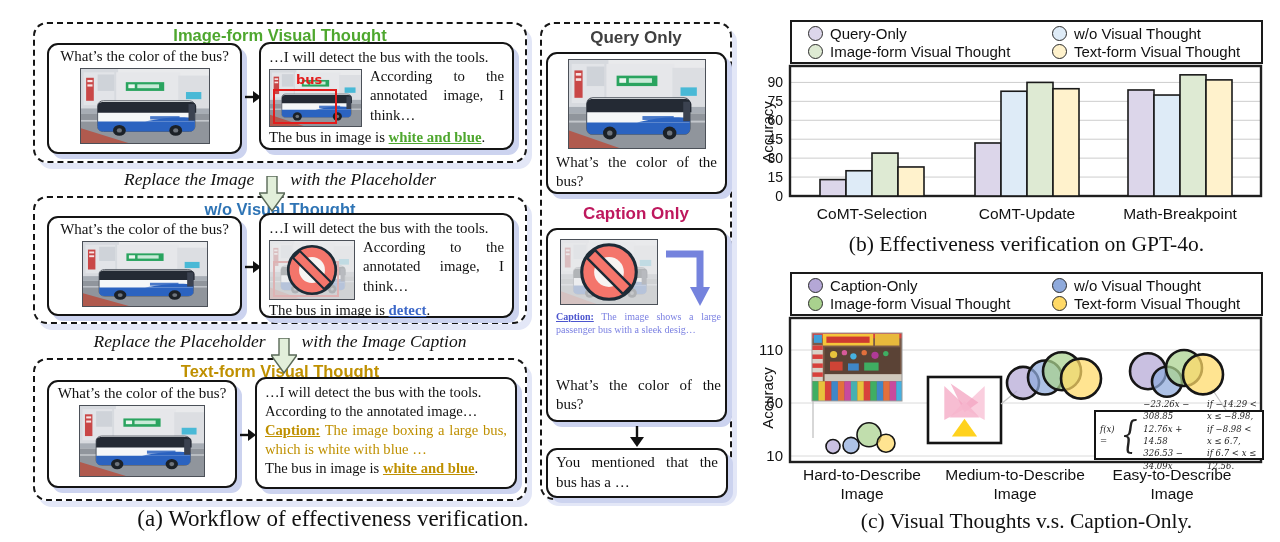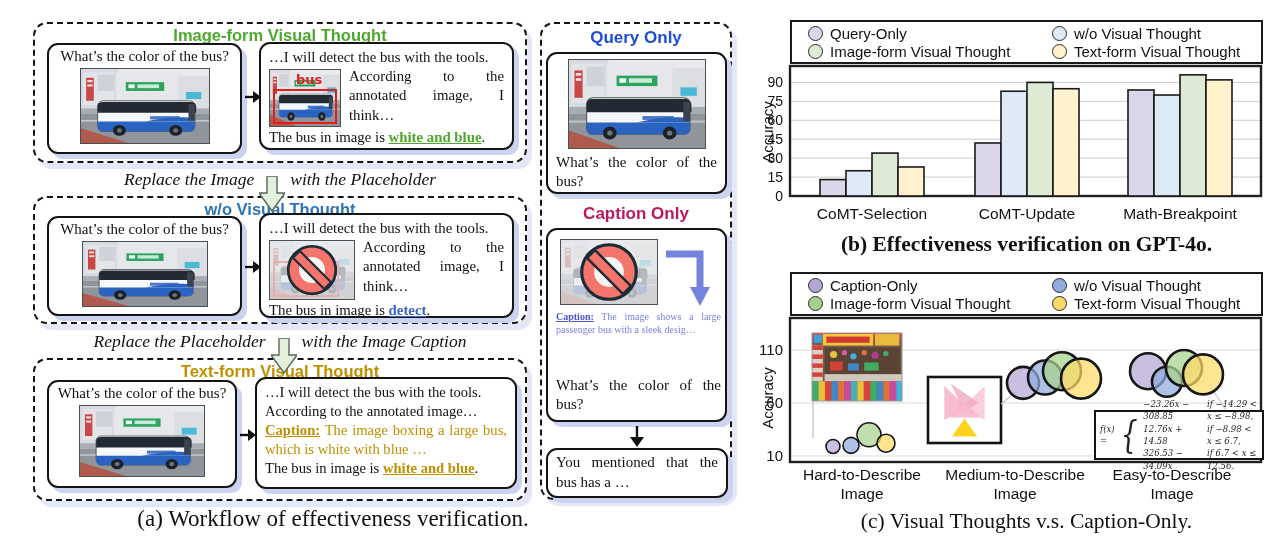--- a/index.html
+++ b/index.html
@@ -148,21 +148,21 @@
       </svg>
   </div>
 </div>
 <svg class="h-arrow" style="left:245px;top:90px;" width="16" height="14">
   <line x1="0" y1="7" x2="9" y2="7" stroke="#111" stroke-width="2.4"></line>
   <polygon points="8,1 16,7 8,13" fill="#111"></polygon>
 </svg>
 <div class="round-box" style="left:259px;top:42px;width:255px;height:108px;">
   <div class="r-body">
     <div class="rline first">…I will detect the bus with the tools.</div>
-    <div class="thumb" style="width:72px;height:58px;">
+    <div class="thumb" style="width:93px;height:58px;">
       <svg class="scene" viewBox="0 0 200 135" preserveAspectRatio="none">
           <use href="#bus-scene"></use>
         </svg>
       <div class="bbox" style="left:3px;top:19px;width:64px;height:35px;"></div>
       <div class="bbox-label" style="left:26px;top:3px;">bus</div>
     </div>
     <div class="rline">According to the annotated image, I think…</div>
     <div class="answer-line"><span>The bus in image is </span><span class="hl" style="color: rgb(78, 167, 46);">white and blue</span><span>.</span></div>
   </div>
 </div>
@@ -237,21 +237,21 @@
     <div class="rline first">…I will detect the bus with the tools.</div>
     <div class="rline first">According to the annotated image…</div>
     <div class="rline"><span class="hl" style="color: rgb(191, 144, 0);">Caption:</span><span style="color: rgb(191, 144, 0);"> The image boxing a large bus, which is white with blue …</span></div>
     <div class="answer-line"><span>The bus in image is </span><span class="hl" style="color: rgb(191, 144, 0);">white and blue</span><span>.</span></div>
   </div>
 </div>
 
 <div class="caption-serif" style="left:33px;top:506px;width:600px;font-size:23px;">(a) Workflow of effectiveness verification.</div>
 
 <div class="dashed-box" style="left:540px;top:22px;width:192px;height:478px;">
-  <div class="mid-title" style="top: 4px; color: #1d4ed8;">Query Only</div>
+  <div class="mid-title" style="top: 4px; color: #404040;">Query Only</div>
   <div class="round-box" style="left:4px;top:28px;width:181px;height:142px;">
     <div class="bus-frame" style="width:138px;height:90px;margin-top:5px;">
       <svg viewBox="0 0 200 135" preserveAspectRatio="none">
           <use href="#bus-scene"></use>
         </svg>
     </div>
     <div style="font-size:15px;text-align:justify;margin:4px 8px 0;line-height:1.25;">What’s the color of the bus?</div>
   </div>
 
   <div class="mid-title" style="top: 180px; color: #be185d;">Caption Only</div>
@@ -328,21 +328,21 @@
     <rect x="245" y="29.242718446601927" width="26" height="104.75728155339807" fill="#DEEBF7" stroke="#1a1a1a" stroke-width="1.6"></rect>
     <rect x="271" y="20.40776699029125" width="26" height="113.59223300970875" fill="#DEEAD3" stroke="#1a1a1a" stroke-width="1.6"></rect>
     <rect x="297" y="26.718446601941736" width="26" height="107.28155339805826" fill="#FFF2CC" stroke="#1a1a1a" stroke-width="1.6"></rect>
     <text x="271" y="157" text-anchor="middle" font-size="15.5" font-family="&quot;Liberation Sans&quot;, sans-serif" fill="#111">CoMT-Update</text>
     <rect x="372" y="27.98058252427184" width="26" height="106.01941747572816" fill="#DCD6EA" stroke="#1a1a1a" stroke-width="1.6"></rect>
     <rect x="398" y="33.02912621359222" width="26" height="100.97087378640778" fill="#DEEBF7" stroke="#1a1a1a" stroke-width="1.6"></rect>
     <rect x="424" y="12.834951456310677" width="26" height="121.16504854368932" fill="#DEEAD3" stroke="#1a1a1a" stroke-width="1.6"></rect>
     <rect x="450" y="17.88349514563106" width="26" height="116.11650485436894" fill="#FFF2CC" stroke="#1a1a1a" stroke-width="1.6"></rect>
     <text x="424" y="157" text-anchor="middle" font-size="15.5" font-family="&quot;Liberation Sans&quot;, sans-serif" fill="#111">Math-Breakpoint</text>
   </svg>
-<div class="caption-serif" style="left:790px;top:232px;width:473px;font-weight:bold;">(b) Effectiveness verification on GPT-4o.</div>
+<div class="caption-serif" style="left:790px;top:232px;width:473px;">(b) Effectiveness verification on GPT-4o.</div>
 
 <div class="legend" style="left:790px;top:272px;">
   <div class="legend-item">
       <span class="swatch" style="background: rgb(180, 167, 214);"></span>
       <span>Caption-Only</span>
     </div>
   <div class="legend-item">
       <span class="swatch" style="background: rgb(169, 209, 142);"></span>
       <span>Image-form Visual Thought</span>
     </div>

